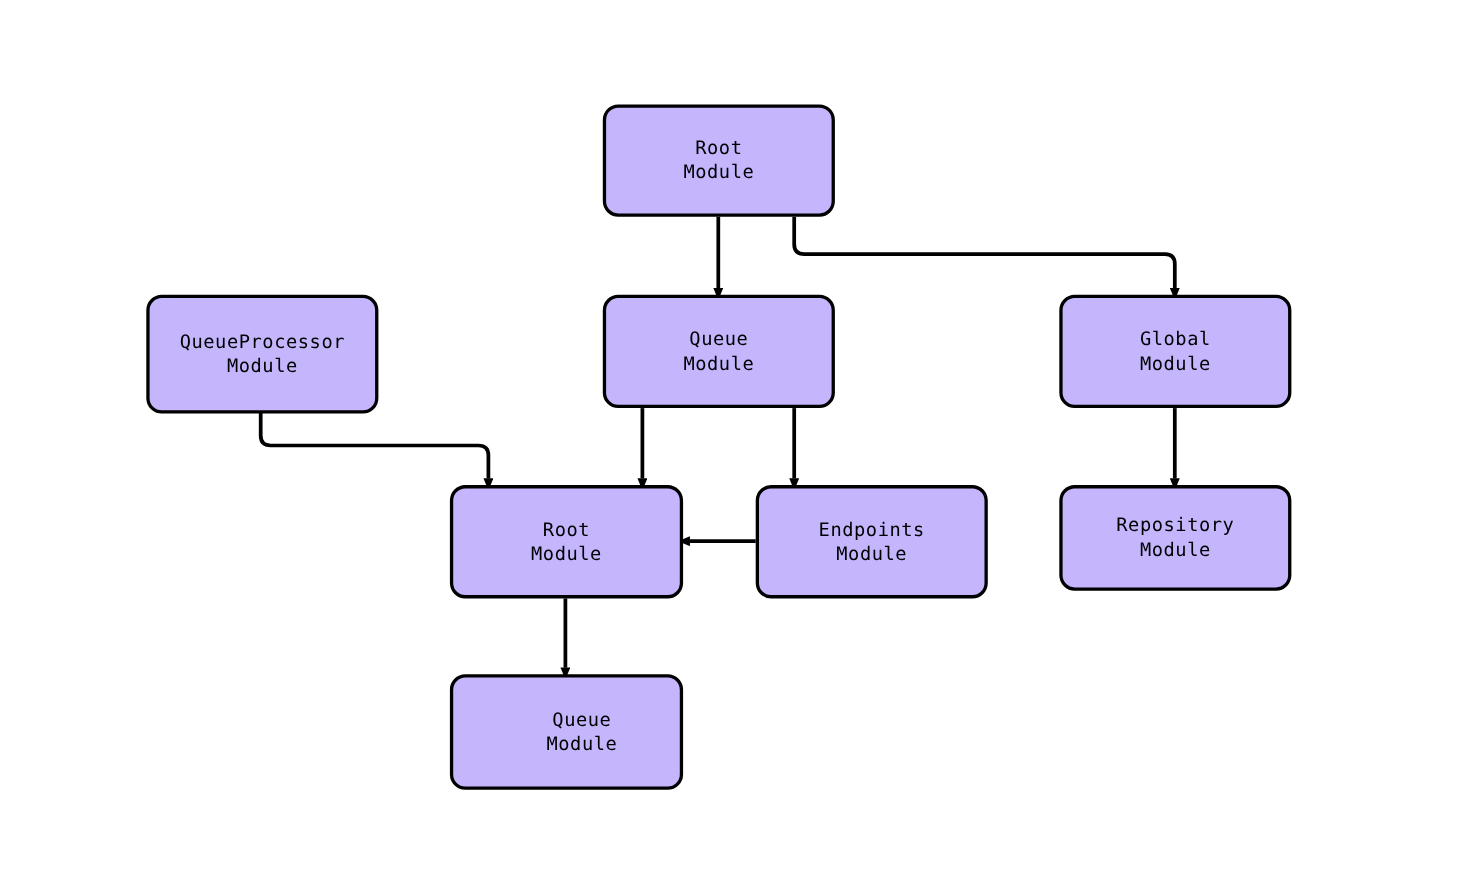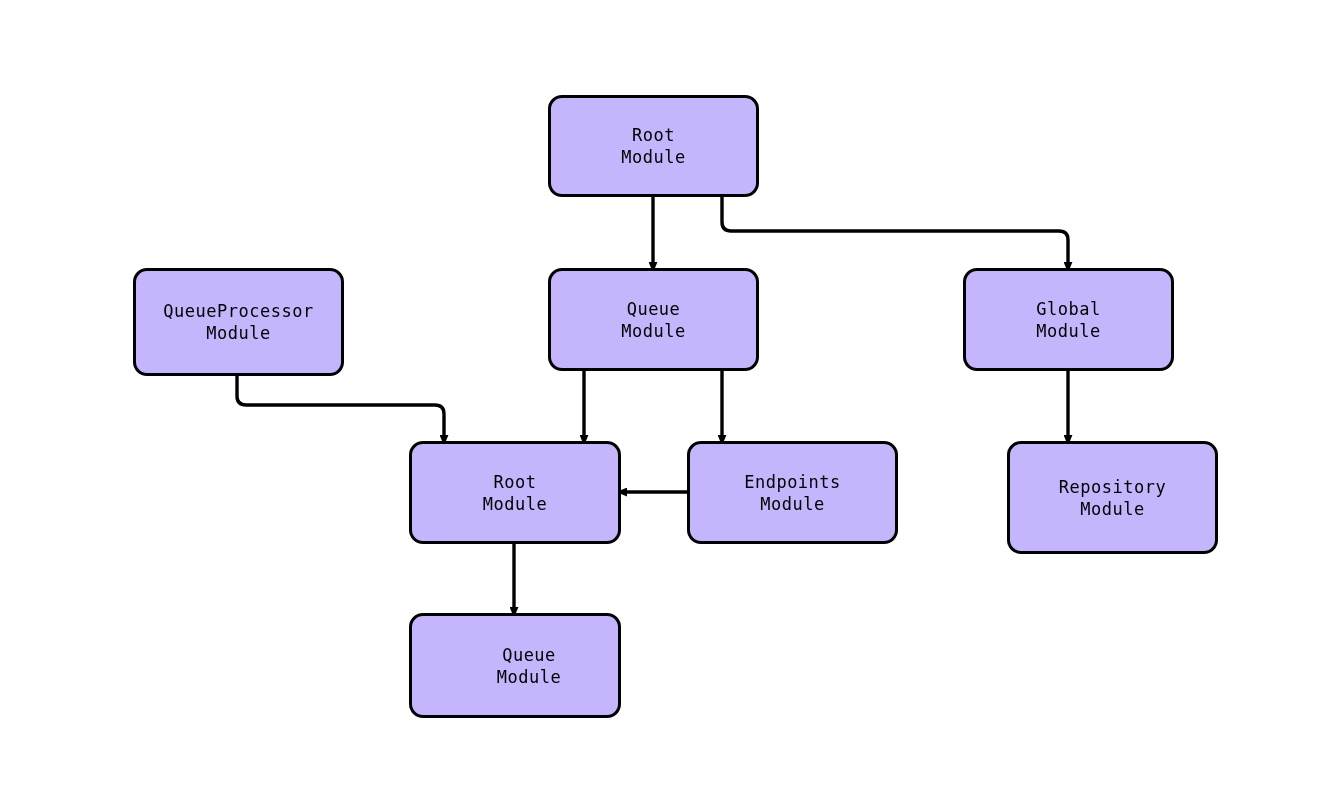--- a/index.html
+++ b/index.html
@@ -96,21 +96,21 @@
   <div class="node-box" style="left: 409px; top: 441px; width: 212px; height: 103px; border-color: rgb(0, 0, 0); color: rgb(0, 0, 0);">
     <span class="node-label-line">Root</span>
     <span class="node-label-line">Module</span>
   </div>
 
   <div class="node-box" style="left: 687px; top: 441px; width: 211px; height: 103px; border-color: rgb(0, 0, 0); color: rgb(0, 0, 0);">
     <span class="node-label-line">Endpoints</span>
     <span class="node-label-line">Module</span>
   </div>
 
-  <div class="node-box" style="left: 963px; top: 441px; width: 211px; height: 113px; border-color: rgb(0, 0, 0); color: rgb(0, 0, 0); margin-left: 44px;">
+  <div class="node-box" style="left: 963px; top: 441px; width: 211px; height: 96px; border-color: rgb(0, 0, 0); color: rgb(0, 0, 0);">
     <span class="node-label-line">Repository</span>
     <span class="node-label-line">Module</span>
   </div>
 
   <div class="node-box" style="left: 409px; top: 613px; width: 212px; height: 105px; border-color: rgb(0, 0, 0); color: rgb(0, 0, 0); padding-left: 28px;">
     <span class="node-label-line">Queue</span>
     <span class="node-label-line">Module</span>
   </div>
 
 </div>

